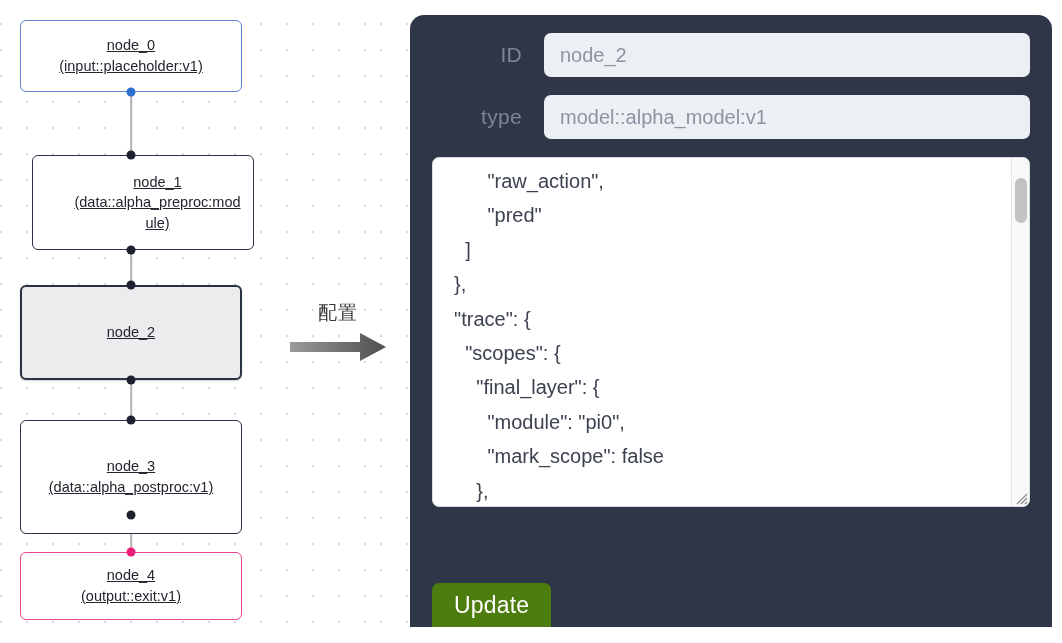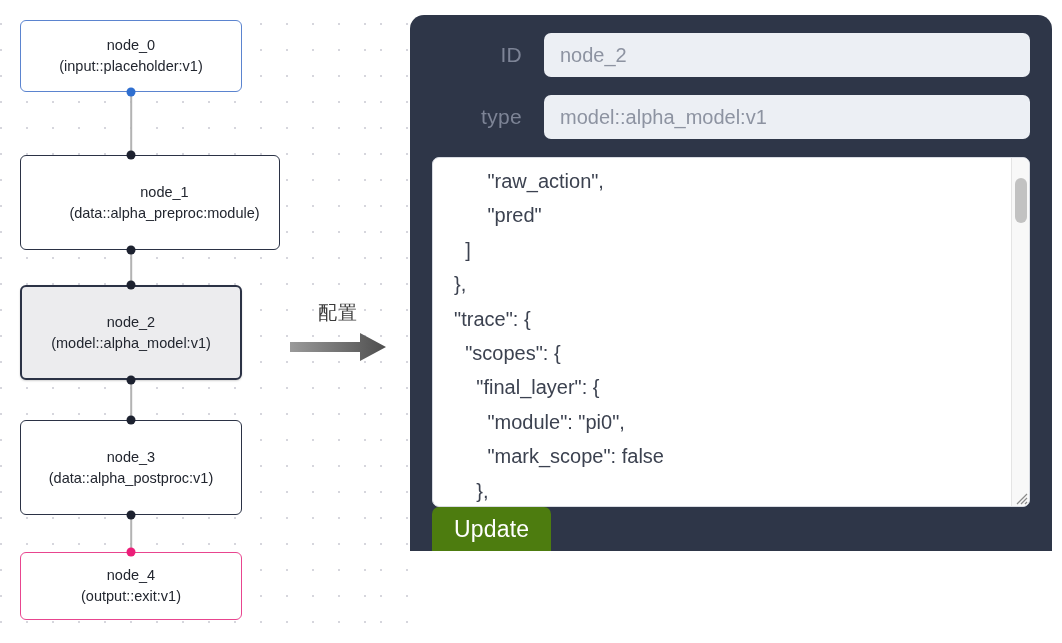--- a/index.html
+++ b/index.html
@@ -51,20 +51,21 @@
     display: flex;
     flex-direction: column;
     align-items: center;
     justify-content: center;
     text-align: center;
     color: #22262f;
     font-size: 14.5px;
     line-height: 1.42;
     padding: 4px 10px;
     word-break: break-all;
+    text-decoration: underline;
   }
   .node.first {
     border: 1.5px solid #5b84cf;
   }
   .node.last {
     border: 1.5px solid #e8458f;
   }
   .node.selected {
     background: #ececee;
     border: 2.2px solid #2b3245;
@@ -116,21 +117,21 @@
     left: 0;
     top: 32px;
   }
 
   
   #inspector {
     position: absolute;
     left: 410px;
     top: 15px;
     width: 642px;
-    height: 536px;
+    height: 612px;
     background: #2e3648;
     border-radius: 14px 14px 0 0;
     box-sizing: border-box;
     padding: 18px 22px 0 22px;
     overflow: hidden;
   }
   .field-row {
     display: flex;
     align-items: center;
     margin-bottom: 18px;
@@ -243,35 +244,34 @@
     <div class="edge" style="left:131px; top:250px; height:35px;"></div>
     <div class="edge" style="left:131px; top:380px; height:40px;"></div>
     <div class="edge" style="left:131px; top:515px; height:37px;"></div>
 
     <div class="node first" style="left:20px; top:20px; width:222px; height:72px;">
       <span class="nline">node_0</span>
       <span class="nline">(input::placeholder:v1)</span>
     </div>
     <div class="port blue" style="left:131px; top:92px;"></div>
 
-    <div class="node" style="left:20px; top:155px; width:260px; height:95px;padding-left:39px;">
+    <div class="node" style="left:32px; top:155px; width:222px; height:95px;padding-left:39px;">
       <span class="nline">node_1</span>
       <span class="nline">(data::alpha_preproc:module)</span>
     </div>
     <div class="port" style="left:131px; top:155px;"></div>
     <div class="port" style="left:131px; top:250px;"></div>
 
     <div class="node selected" style="left:20px; top:285px; width:222px; height:95px;">
       <span class="nline">node_2</span>
-      <span class="nline">(model::alpha_model:v1)</span>
     </div>
     <div class="port" style="left:131px; top:285px;"></div>
     <div class="port" style="left:131px; top:380px;"></div>
 
-    <div class="node" style="left:20px; top:420px; width:222px; height:95px;">
+    <div class="node" style="left:20px; top:420px; width:222px; height:114px;">
       <span class="nline">node_3</span>
       <span class="nline">(data::alpha_postproc:v1)</span>
     </div>
     <div class="port" style="left:131px; top:420px;"></div>
     <div class="port" style="left:131px; top:515px;"></div>
 
     <div class="node last" style="left:20px; top:552px; width:222px; height:68px;">
       <span class="nline">node_4</span>
       <span class="nline">(output::exit:v1)</span>
     </div>

